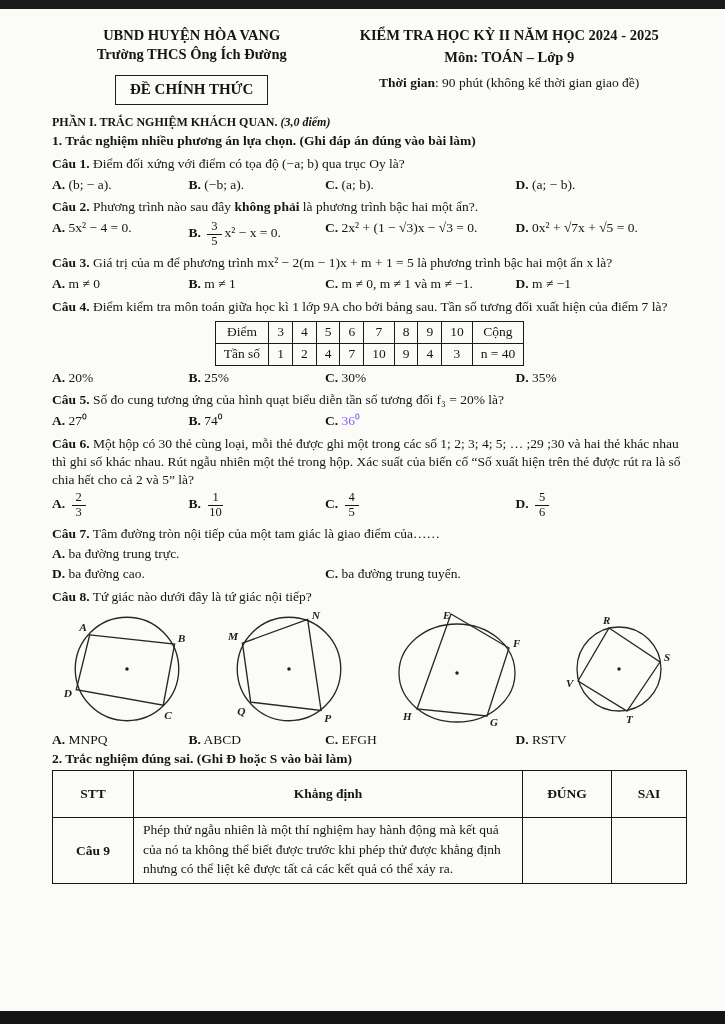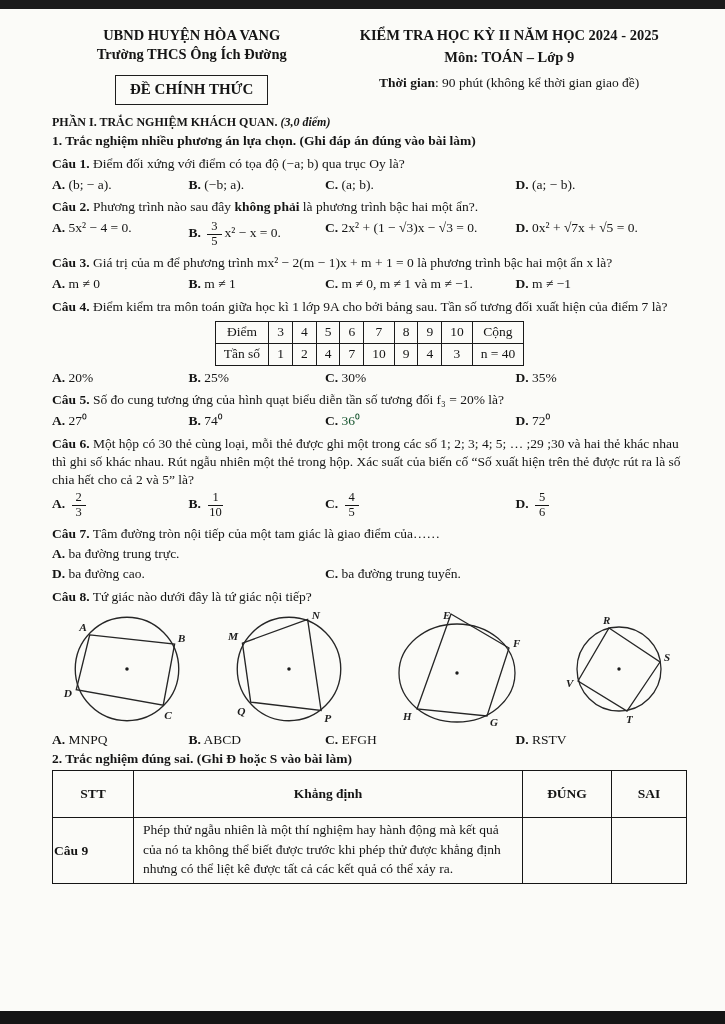--- a/index.html
+++ b/index.html
@@ -35,21 +35,21 @@
   .part-title .pts{font-style:italic;}
   .section-title{font-weight:bold;margin-top:1px;}
 
   .q{margin-top:5px;}
   .q p{margin:0;}
   .q-label{font-weight:bold;}
   .opts4{display:grid;grid-template-columns:21.5% 21.5% 30% 27%;margin-top:3px;}
   .opts2{display:grid;grid-template-columns:43% 57%;margin-top:2px;}
   .opt b{font-weight:bold;}
   .opt{white-space:nowrap;}
-  .muted-val{color:#14532d;}
+  .muted-val{color:#8b5cf6;}
 
   .frac{display:inline-flex;flex-direction:column;align-items:center;vertical-align:middle;line-height:1.08;font-size:12.5px;margin:1px 3px;}
   .frac .fn{border-bottom:1.2px solid #151515;padding:0 4px;}
   .frac .fd{padding:0 2px;}
   .opts4.fracs{margin-top:2px;}
 
   .freq-table{border-collapse:collapse;margin:5px auto 3px auto;}
   .freq-table td{border:1.4px solid #1a1a1a;padding:0 8px;height:21px;text-align:center;font-size:13.5px;}
 
   .diagrams{display:flex;justify-content:space-between;align-items:center;margin-top:4px;padding:0 6px;}
@@ -57,21 +57,21 @@
   .dg-shape{fill:none;stroke:#262626;stroke-width:1.3;}
   .dg-label{font-size:11px;font-weight:bold;font-style:italic;font-family:"Liberation Serif",serif;fill:#1c1c1c;}
   .dg-dot{fill:#1c1c1c;}
 
   .tf-table{width:100%;border-collapse:collapse;margin-top:3px;}
   .tf-table th,.tf-table td{border:1.7px solid #161616;font-size:13.5px;}
   .tf-table th{font-weight:bold;padding:14px 4px;text-align:center;}
   .stt-col{width:72px;}
   .dung-col{width:80px;}
   .sai-col{width:66px;}
-  .stt-cell{font-weight:bold;}
+  .stt-cell{font-weight:bold;text-align:center;}
   .statement{padding:2px 9px 4px 9px;line-height:1.45;}
 </style>
 </head>
 <body>
 
 <div class="page">
   <div class="scan-bar-top"></div>
 
   <div class="content">
 
@@ -108,21 +108,21 @@
         <span class="opt"><b>B.</b> <span class="frac">
               <span class="fn">3</span>
               <span class="fd">5</span>
             </span><span>x² − x = 0.</span></span>
         <span class="opt"><b>C.</b> <span>2x² + (1 − √3)x − √3 = 0.</span></span>
         <span class="opt"><b>D.</b> <span>0x² + √7x + √5 = 0.</span></span>
       </div>
     </div>
 
     <div class="q">
-      <p><span class="q-label">Câu 3.</span> <span>Giá trị của m để phương trình mx² − 2(m − 1)x + m + 1 = 0 là phương trình bậc hai một ẩn x là?</span></p>
+      <p><span class="q-label">Câu 3.</span> <span>Giá trị của m để phương trình mx² − 2(m − 1)x + m + 1 = 5 là phương trình bậc hai một ẩn x là?</span></p>
       <div class="opts4">
         <span class="opt"><b>A.</b> <span>m ≠ 0</span></span>
         <span class="opt"><b>B.</b> <span>m ≠ 1</span></span>
         <span class="opt"><b>C.</b> <span>m ≠ 0, m ≠ 1 và m ≠ −1.</span></span>
         <span class="opt"><b>D.</b> <span>m ≠ −1</span></span>
       </div>
     </div>
 
     <div class="q">
       <p><span class="q-label">Câu 4.</span> <span>Điểm kiểm tra môn toán giữa học kì 1 lớp 9A cho bởi bảng sau. Tần số tương đối xuất hiện của điểm 7 là?</span></p>
@@ -161,21 +161,20 @@
         <span class="opt"><b>D.</b> <span>35%</span></span>
       </div>
     </div>
 
     <div class="q">
       <p><span class="q-label">Câu 5.</span> <span>Số đo cung tương ứng của hình quạt biểu diễn tần số tương đối f₃ = 20% là?</span></p>
       <div class="opts4">
         <span class="opt"><b>A.</b> <span>27⁰</span></span>
         <span class="opt"><b>B.</b> <span>74⁰</span></span>
         <span class="opt"><b>C.</b> <span class="muted-val">36⁰</span></span>
-        <span class="opt"><b>D.</b> <span>72⁰</span></span>
       </div>
     </div>
 
     <div class="q">
       <p><span class="q-label">Câu 6.</span> <span>Một hộp có 30 thẻ cùng loại, mỗi thẻ được ghi một trong các số 1; 2; 3; 4; 5; … ;29 ;30 và hai thẻ khác nhau thì ghi số khác nhau. Rút ngẫu nhiên một thẻ trong hộp.  Xác suất của biến cố “Số xuất hiện trên thẻ được rút ra là số chia hết cho cả 2 và 5” là?</span></p>
       <div class="opts4 fracs">
         <span class="opt"><b>A.</b> <span class="frac">
               <span class="fn">2</span>
               <span class="fd">3</span>
             </span></span>

